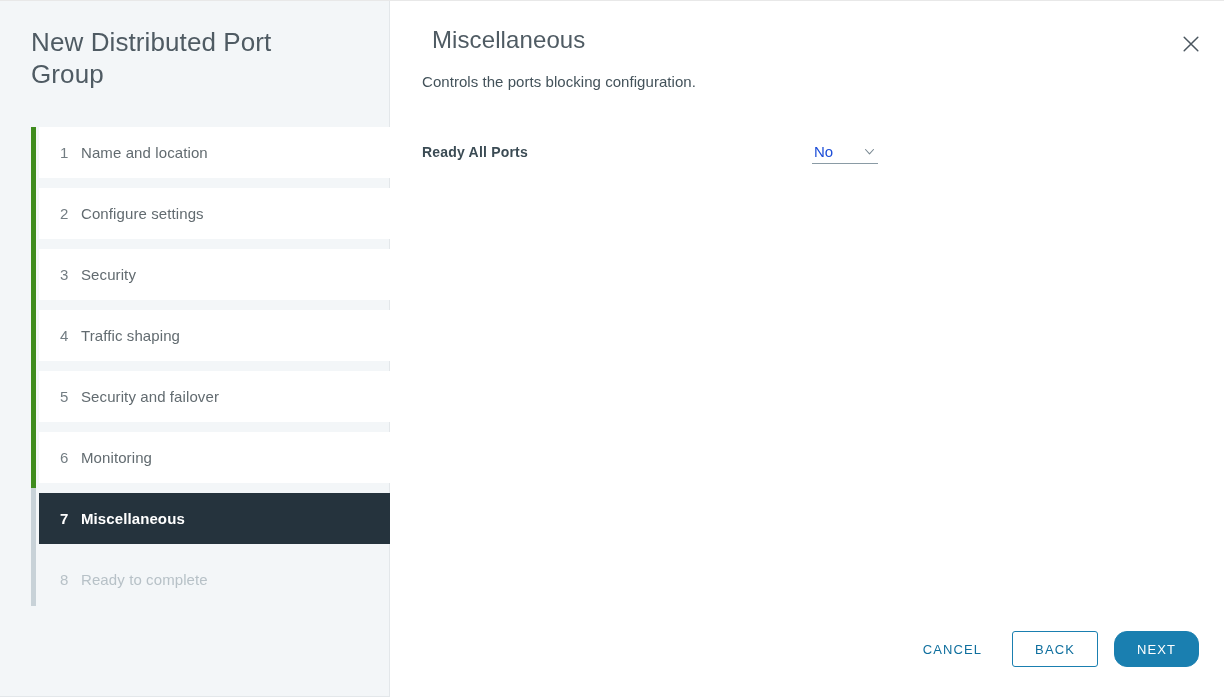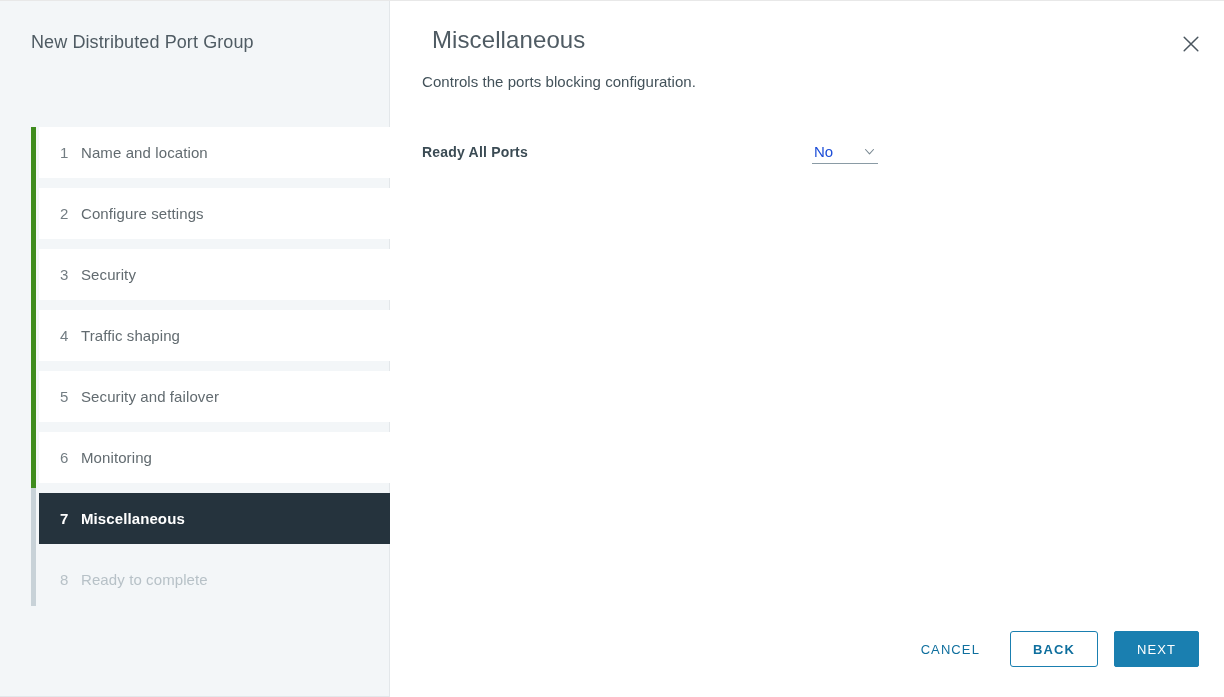--- a/index.html
+++ b/index.html
@@ -31,21 +31,21 @@
     border-right: 1px solid #e3e7ea;
     border-bottom: 1px solid #e3e7ea;
     flex: 0 0 390px;
   }
 
   .wizard-title {
     position: absolute;
     left: 31px;
     top: 25px;
     width: 300px;
-    font-size: 18px;
+    font-size: 26px;
     font-weight: 400;
     line-height: 32px;
     color: #4f5b63;
     letter-spacing: 0.1px;
   }
 
   
   .rail {
     position: absolute;
     left: 31px;
@@ -225,27 +225,26 @@
     margin-right: 8px;
   }
 
   .btn-outline {
     background: #ffffff;
     border: 1px solid #1a7fb0;
     border-radius: 3px;
     color: #0f6f9e;
     padding: 0 22px;
     margin-right: 12px;
-    font-weight: bold;
   }
 
   .btn-primary {
     background: #1a7fb0;
     border: 1px solid #1a7fb0;
-    border-radius: 2px;
+    border-radius: 13px;
     color: #ffffff;
     padding: 0 22px;
     font-weight: 400;
   }
 </style>
 </head>
 <body>
 
 <div id="wizard">
 

